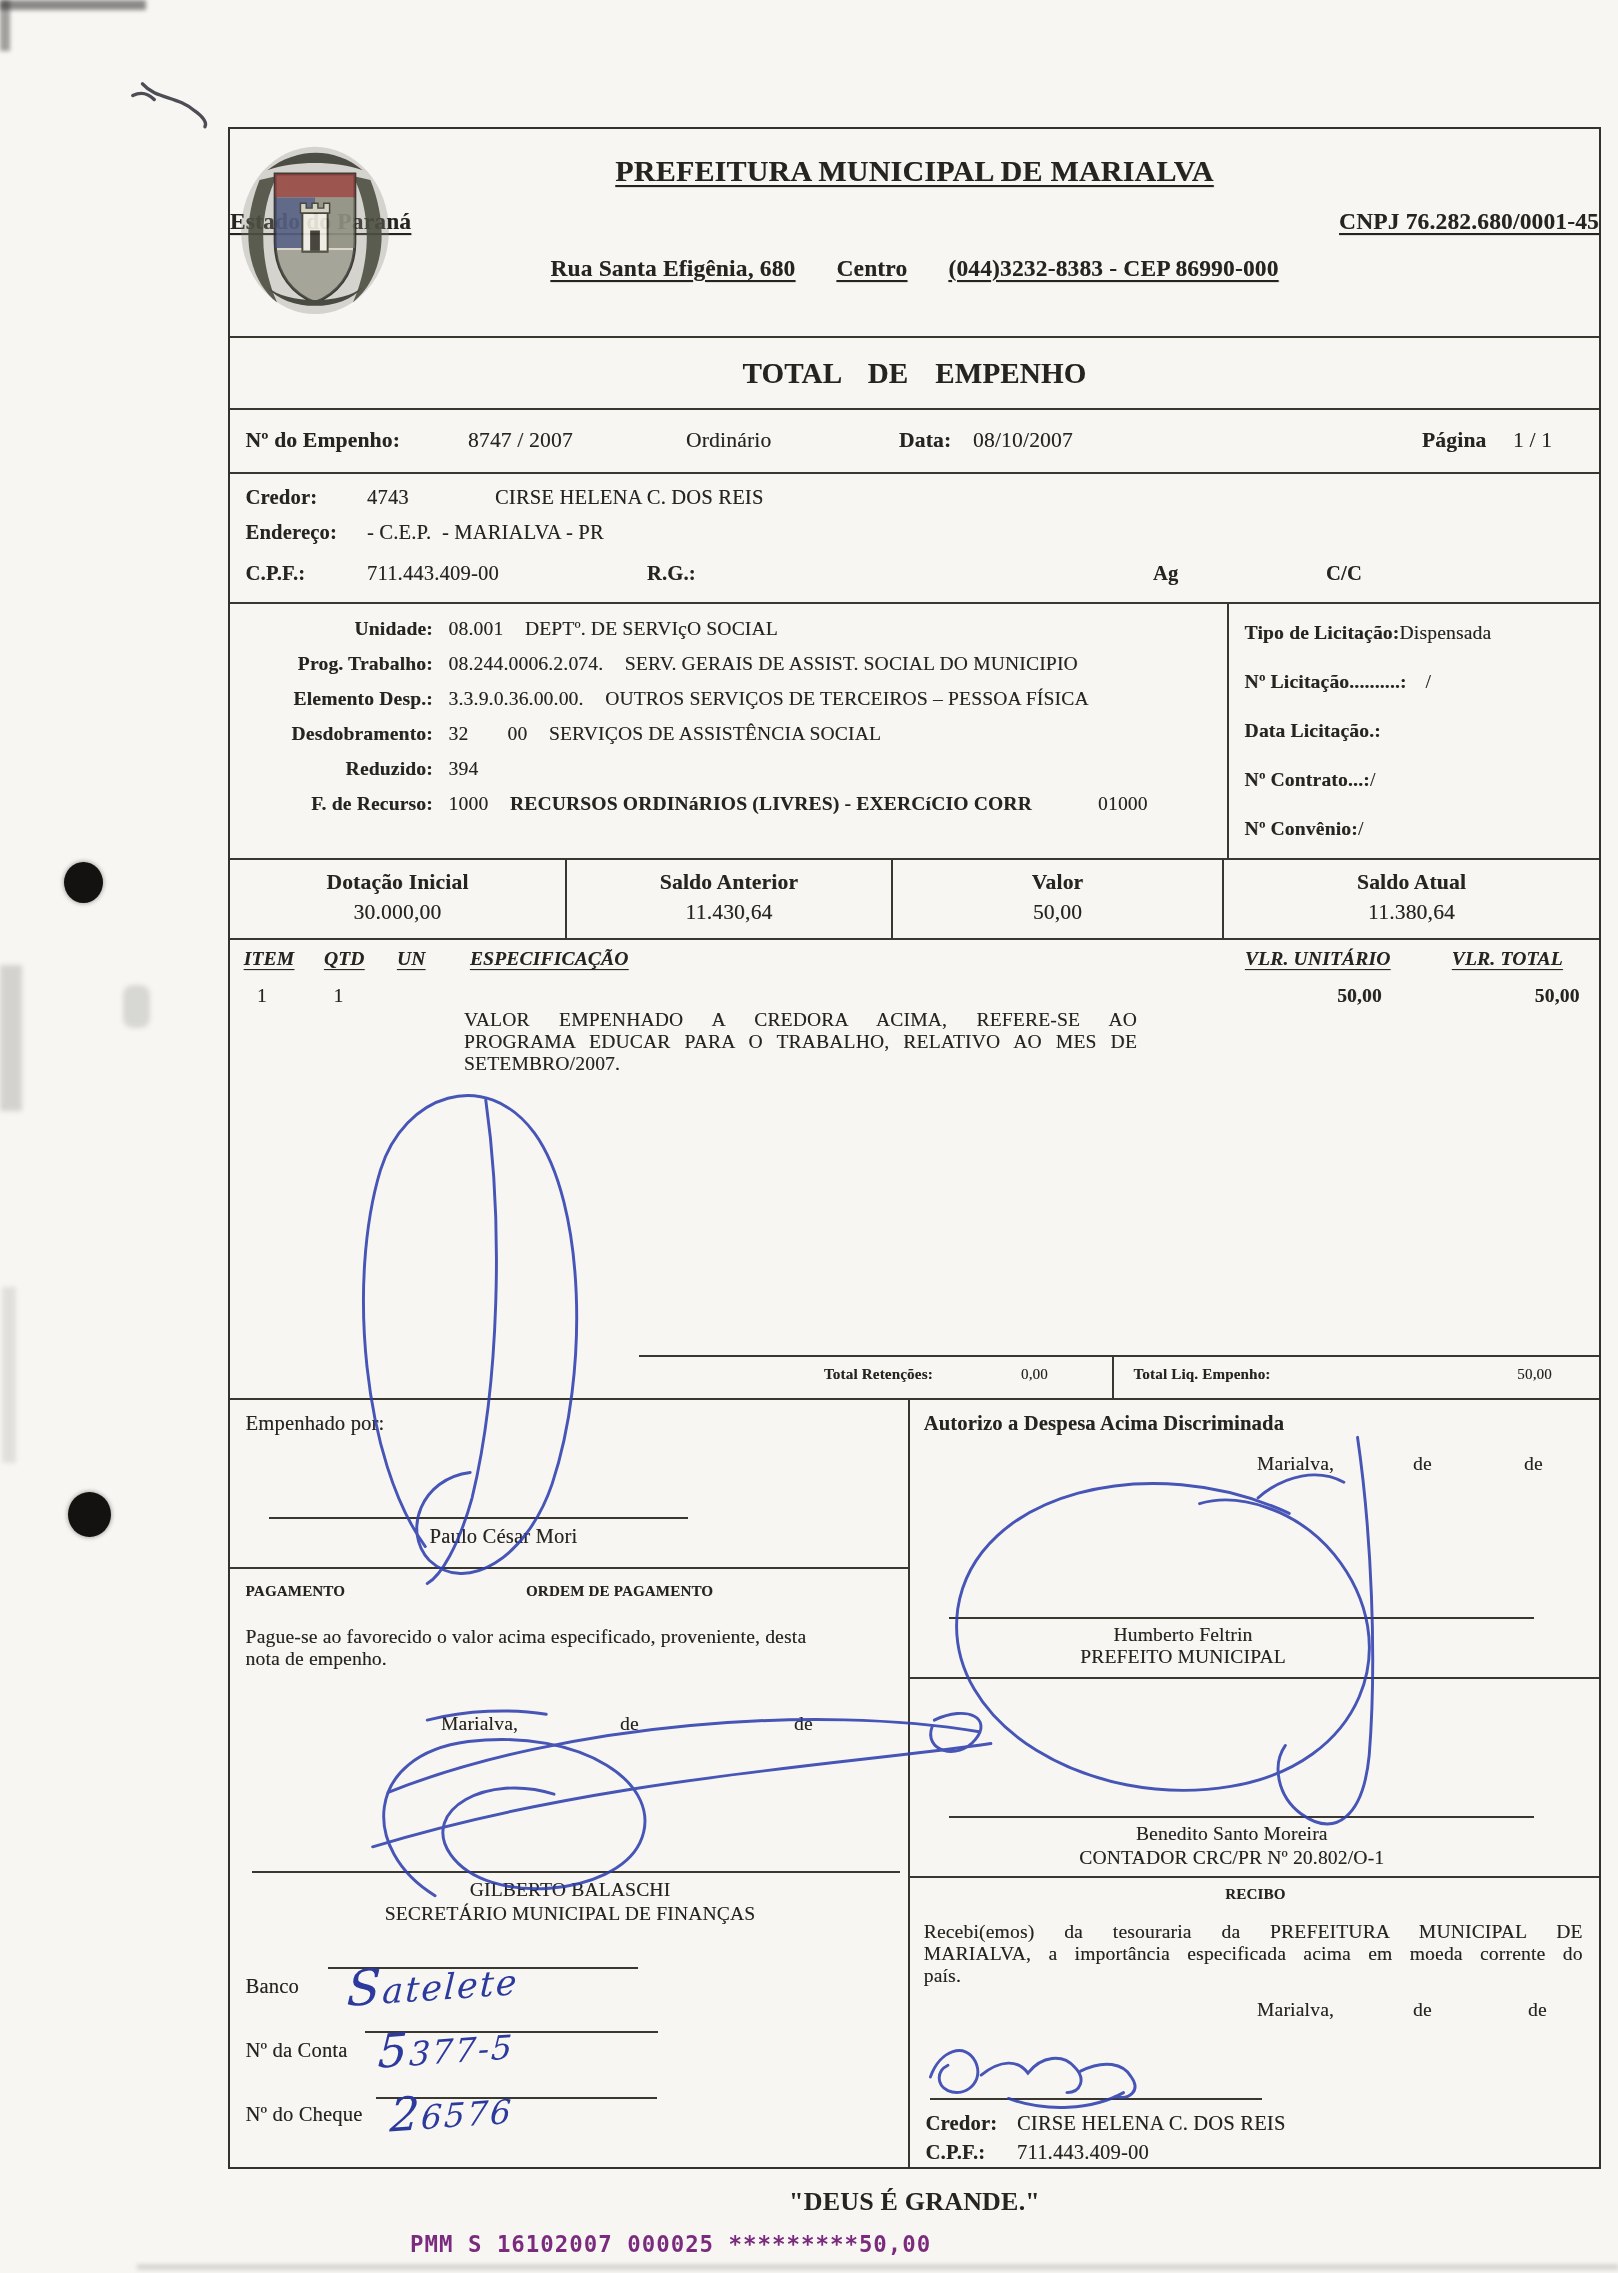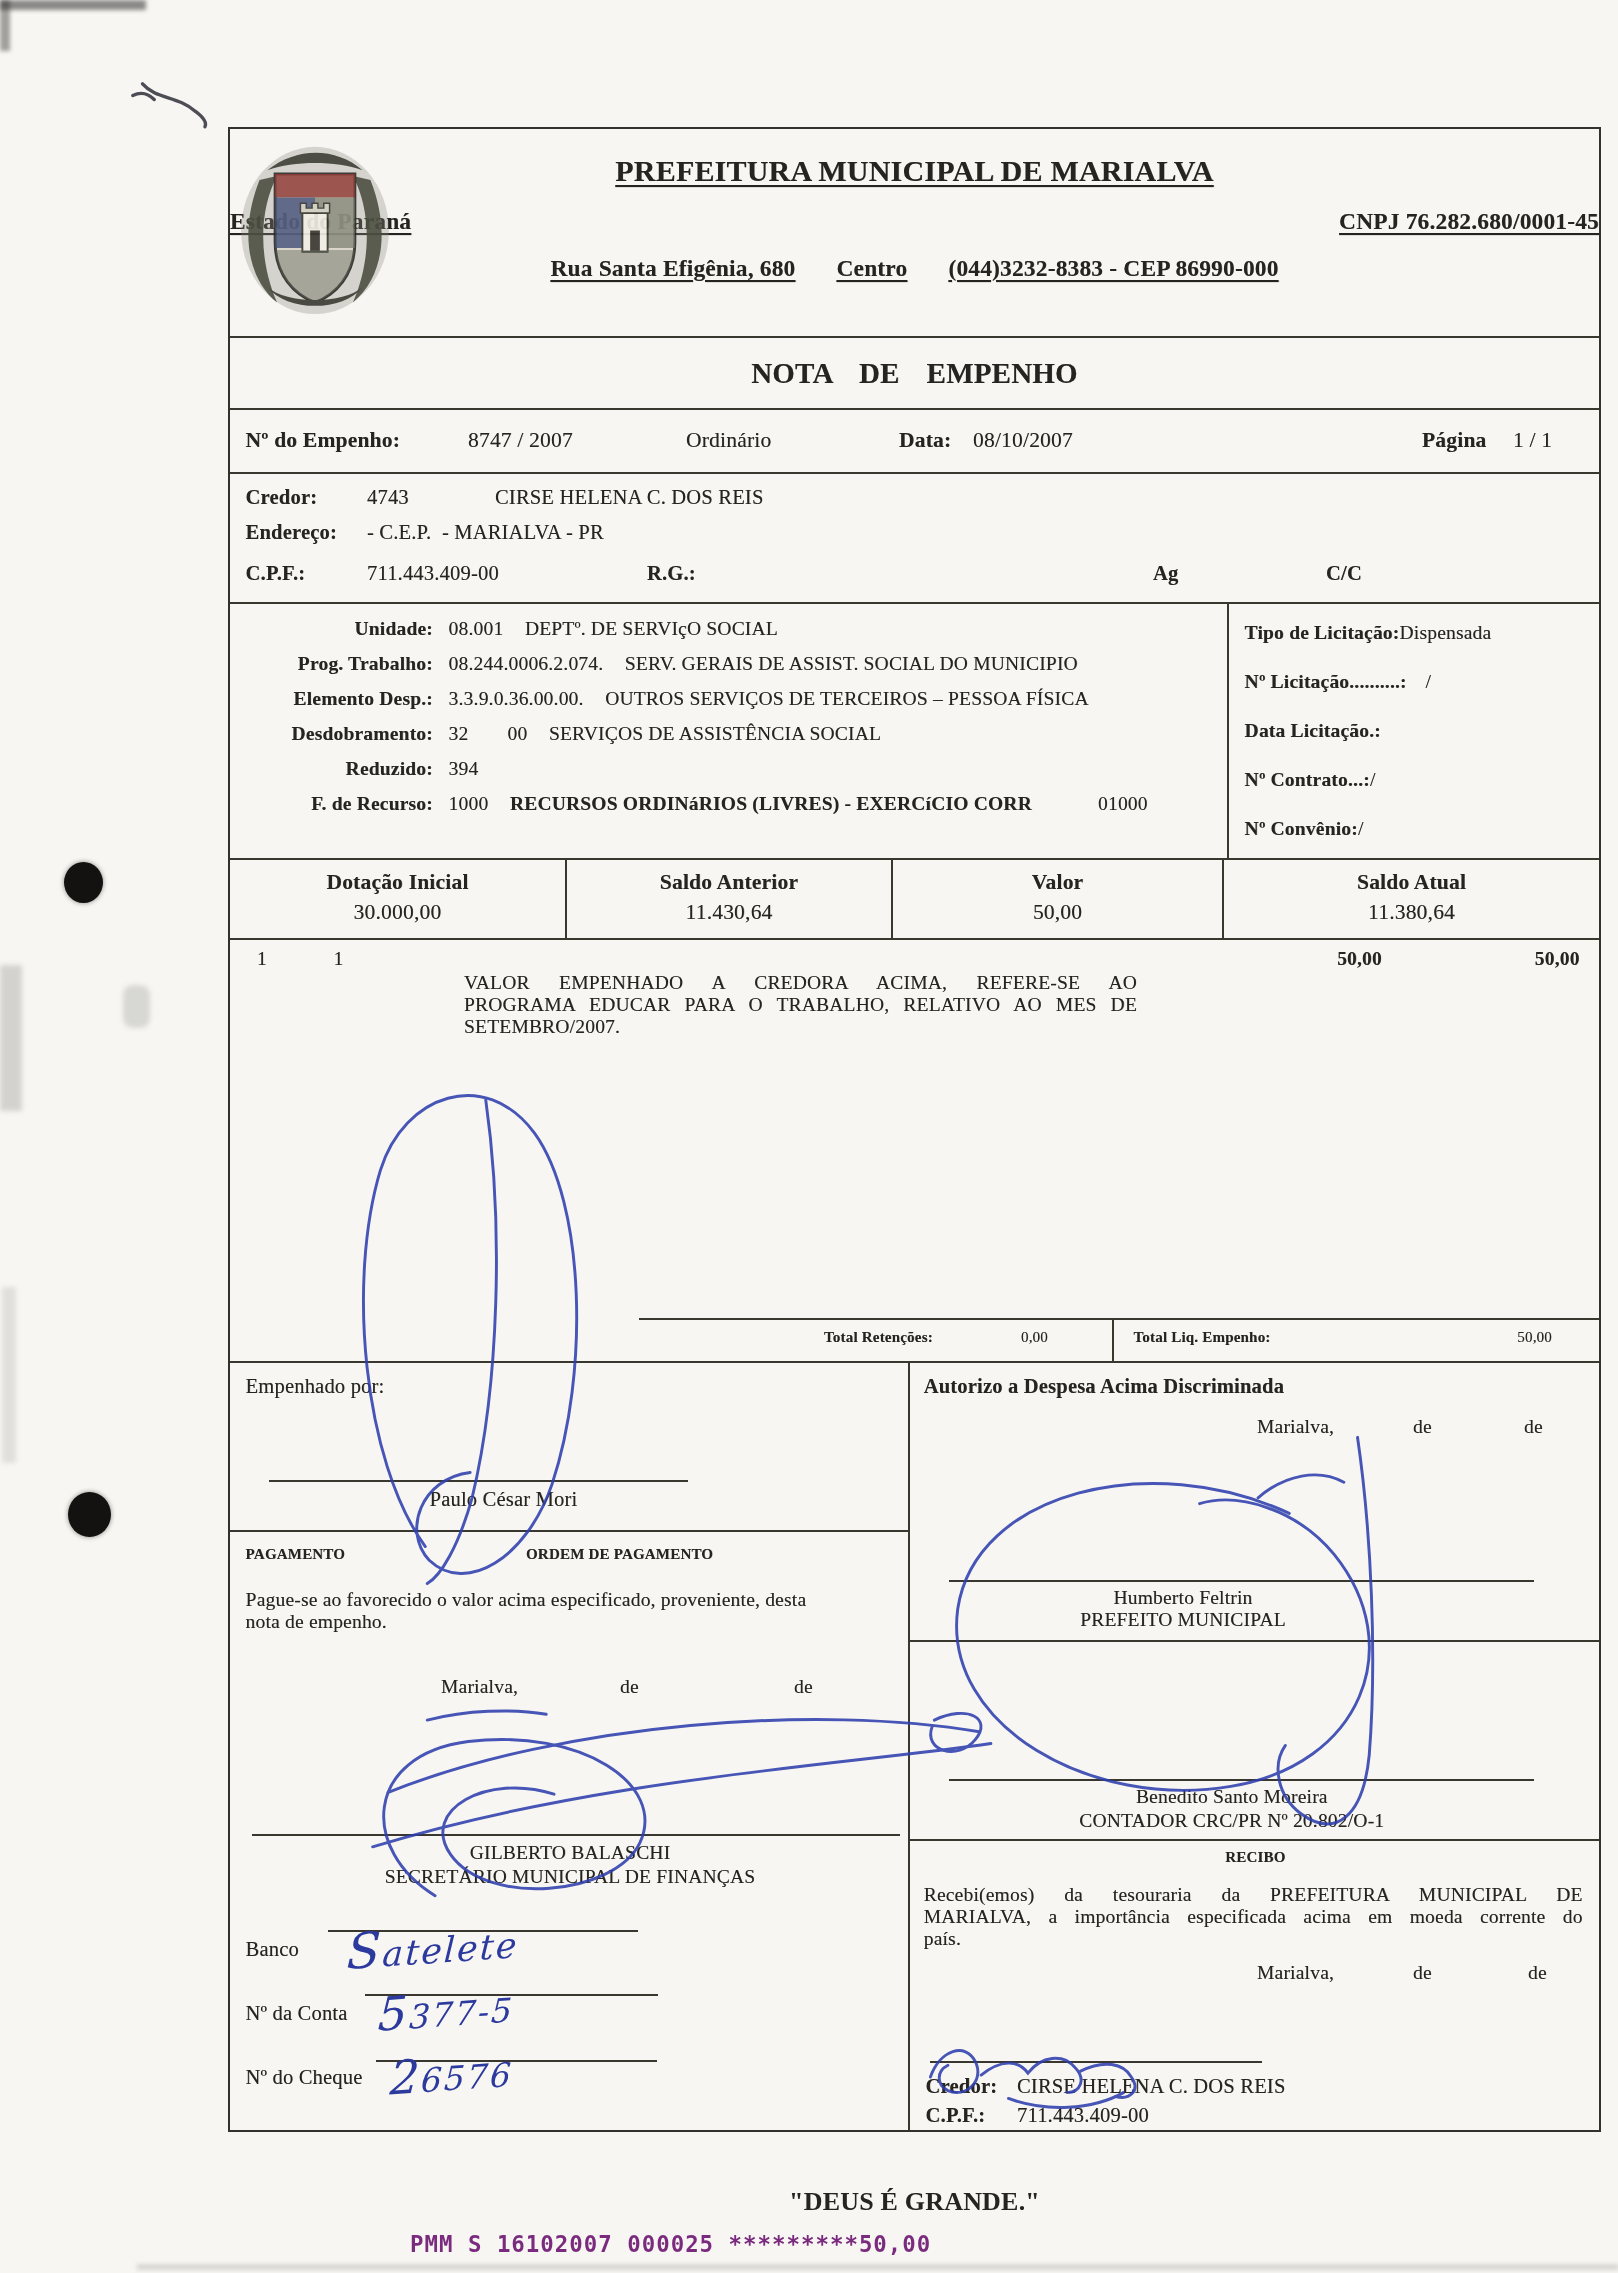--- a/index.html
+++ b/index.html
@@ -109,21 +109,21 @@
       <span class="b u">Estado do Paraná</span>
       <span class="b u">CNPJ 76.282.680/0001-45</span>
     </div>
     <div class="h-line3">
       <span class="b u">Rua Santa Efigênia, 680</span>
       <span class="b u">Centro</span>
       <span class="b u">(044)3232-8383  -  CEP 86990-000</span>
     </div>
   </div>
 
-  <div class="sec nota-band">NOTA DE EMPENHO</div>
+  <div class="sec nota-band">TOTAL DE EMPENHO</div>
 
   <div class="sec" style="height:64px;font-size:21.5px;">
     <span class="abs b" style="left:15.6px;top:17.6px;">Nº do Empenho:</span>
     <span class="abs" style="left:238px;top:17.6px;">8747 / 2007</span>
     <span class="abs" style="left:456px;top:17.6px;">Ordinário</span>
     <span class="abs b" style="left:669px;top:17.6px;">Data:</span>
     <span class="abs" style="left:743px;top:17.6px;">08/10/2007</span>
     <span class="abs b" style="left:1192px;top:17.6px;">Página</span>
     <span class="abs" style="left:1283px;top:17.6px;">1 / 1</span>
   </div>
@@ -207,20 +207,28 @@
     <div class="amt-cell brd" style="width:332px;">
       <div class="hd">Valor</div>
       <div class="vl">50,00</div>
     </div>
     <div class="amt-cell" style="width:376px;">
       <div class="hd">Saldo Atual</div>
       <div class="vl">11.380,64</div>
     </div>
   </div>
 
+  <div class="item-grid nob" style="height:37px;">
+    <div class="ih" style="padding-left:13.7px;">ITEM</div>
+    <div class="ih" style="padding-left:5.9px;">QTD</div>
+    <div class="ih" style="padding-left:5.9px;">UN</div>
+    <div class="ih" style="padding-left:5.9px;">ESPECIFICAÇÃO</div>
+    <div class="ih" style="padding-left:5.9px;">VLR. UNITÁRIO</div>
+    <div class="ih" style="padding-left:7.8px;">VLR. TOTAL</div>
+  </div>
 
   <div class="item-grid nob" style="height:378px;font-size:19.5px;align-content:start;">
     <div style="padding:7.8px 0 0 27px;">1</div>
     <div style="padding:7.8px 0 0 15.6px;">1</div>
     <div></div>
     <div style="padding-top:7.8px;">
       <div class="jl" style="width:673px;margin-top:24px;">VALOR EMPENHADO A CREDORA ACIMA, REFERE-SE AO</div>
       <div class="jl" style="width:673px;">PROGRAMA EDUCAR PARA O TRABALHO, RELATIVO AO MES DE</div>
       <div style="width:673px;">SETEMBRO/2007.</div>
     </div>

